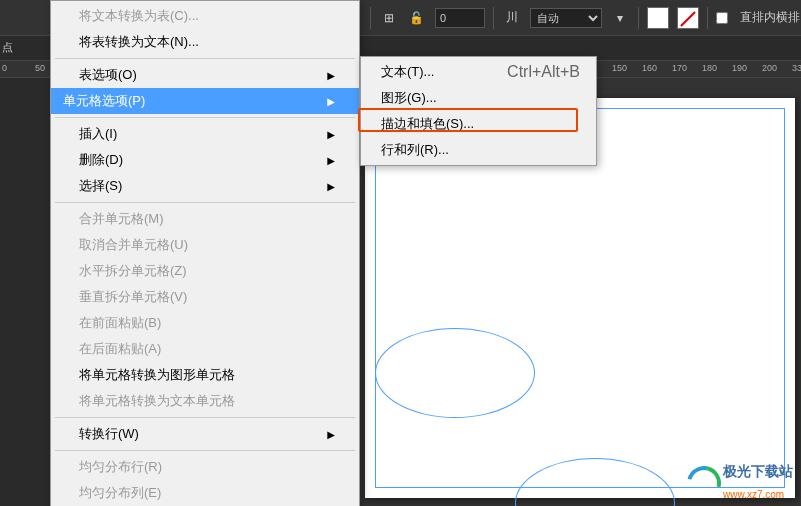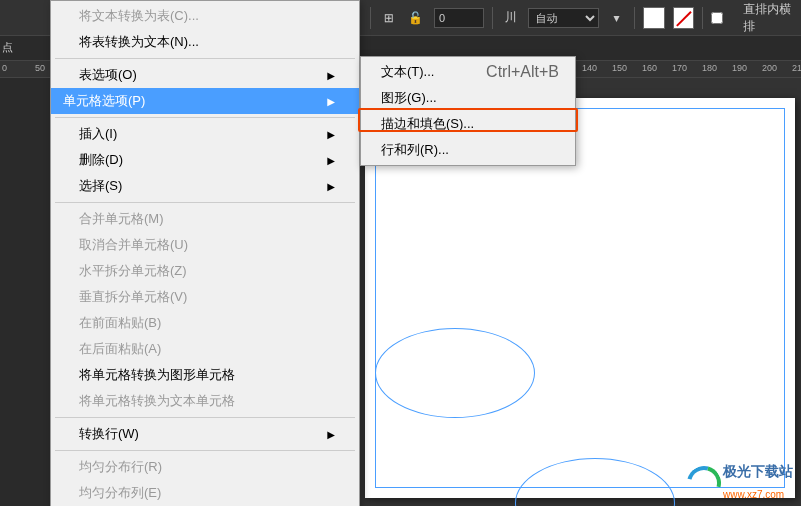--- a/index.html
+++ b/index.html
@@ -6,21 +6,21 @@
 body { width: 801px; height: 506px; background: #2a2a2a; overflow: hidden; position: relative; }
 
 .topbar { position: absolute; top: 0; left: 0; right: 0; height: 36px; background: #333; display: flex; align-items: center; gap: 8px; padding-left: 370px; border-bottom: 1px solid #444; }
 .tb-sep { width: 1px; height: 22px; background: #555; }
 .tb-icon { width: 20px; height: 20px; display: flex; align-items: center; justify-content: center; color: #ccc; font-size: 12px; }
 .tb-input { width: 50px; height: 20px; background: #222; border: 1px solid #555; color: #ccc; font-size: 11px; padding: 0 4px; }
 .tb-select { width: 72px; height: 20px; background: #222; border: 1px solid #555; color: #ccc; font-size: 11px; padding: 0 2px; }
 .tb-swatch { width: 22px; height: 22px; border: 1px solid #666; position: relative; }
 .tb-swatch.white { background: #fff; }
 .tb-swatch.red-cross::after { content: ""; position: absolute; left: 0; right: 0; top: 50%; height: 0; border-top: 2px solid #d00; transform: rotate(-45deg); transform-origin: center; }
-.tb-check { display: flex; align-items: center; gap: 20px; color: #ccc; font-size: 12px; }
+.tb-check { display: flex; align-items: center; gap: 12px; color: #ccc; font-size: 12px; }
 .tb-check input { width: 12px; height: 12px; }
 
 .ruler-h { position: absolute; top: 60px; left: 0; right: 0; height: 18px; background: #333; border-top: 1px solid #444; border-bottom: 1px solid #444; display: flex; }
 .ruler-num { position: absolute; top: 2px; font-size: 9px; color: #aaa; }
 
 .side-label { position: absolute; left: 2px; top: 40px; font-size: 11px; color: #ccc; writing-mode: horizontal-tb; }
 
 .canvas-area { position: absolute; top: 78px; left: 210px; right: 0; bottom: 0; background: #333; }
 .page { position: absolute; top: 20px; left: 155px; width: 430px; height: 400px; background: #fff; box-shadow: 2px 2px 8px rgba(0,0,0,0.5); }
 .table-frame { position: absolute; top: 10px; left: 10px; right: 10px; bottom: 10px; border: 1px solid #4a9eff; }
@@ -28,21 +28,21 @@
 .ellipse.e1 { top: 230px; left: 10px; }
 .ellipse.e2 { top: 360px; left: 150px; }
 
 .menu { position: absolute; top: 0; left: 50px; width: 310px; background: #f0f0f0; border: 1px solid #999; box-shadow: 2px 2px 8px rgba(0,0,0,0.3); z-index: 100; padding: 2px 0; }
 .menu-item { display: flex; align-items: center; justify-content: space-between; padding: 4px 24px 4px 28px; font-size: 13px; color: #000; cursor: default; position: relative; }
 .menu-item.disabled { color: #999; }
 .menu-item.hl { background: #4a9eff; color: #fff; padding-left: 12px; }
 .menu-item .arrow { font-size: 10px; }
 .menu-sep { height: 1px; background: #ccc; margin: 3px 4px; }
 
-.submenu { position: absolute; top: 56px; left: 360px; width: 216px; background: #f0f0f0; border: 1px solid #999; box-shadow: 2px 2px 8px rgba(0,0,0,0.3); z-index: 110; padding: 2px 0; }
+.submenu { position: absolute; top: 56px; left: 360px; width: 237px; background: #f0f0f0; border: 1px solid #999; box-shadow: 2px 2px 8px rgba(0,0,0,0.3); z-index: 110; padding: 2px 0; }
 .sub-item { display: flex; align-items: center; justify-content: space-between; padding: 4px 16px 4px 20px; font-size: 13px; color: #000; cursor: default; }
 .sub-short { color: #666; font-size: 16px; }
 
 .red-box { position: absolute; top: 108px; left: 358px; width: 220px; height: 24px; border: 2.5px solid #e40; z-index: 120; pointer-events: none; border-radius: 2px; }
 
 .logo { position: absolute; bottom: 6px; right: 8px; display: flex; align-items: center; gap: 4px; z-index: 200; }
 .logo-swoosh { width: 32px; height: 32px; position: relative; }
 .logo-swoosh::before { content: ""; position: absolute; width: 26px; height: 26px; border: 4px solid transparent; border-top-color: #2a9cd8; border-right-color: #2ab858; border-radius: 50%; transform: rotate(-30deg); top: 0; left: 0; }
 .logo-text { display: flex; flex-direction: column; line-height: 1; }
 .logo-cn { font-size: 14px; color: #3a6ea8; font-weight: bold; }
@@ -75,21 +75,21 @@
 <div class="ruler-h">
   <span class="ruler-num" style="left:2px">0</span>
   <span class="ruler-num" style="left:35px">50</span>
   <span class="ruler-num" style="left:582px">140</span>
   <span class="ruler-num" style="left:612px">150</span>
   <span class="ruler-num" style="left:642px">160</span>
   <span class="ruler-num" style="left:672px">170</span>
   <span class="ruler-num" style="left:702px">180</span>
   <span class="ruler-num" style="left:732px">190</span>
   <span class="ruler-num" style="left:762px">200</span>
-  <span class="ruler-num" style="left:792px">21</span>
+  <span class="ruler-num" style="left:792px">33</span>
 </div>
 
 <div class="canvas-area">
   <div class="page">
     <div class="table-frame"></div>
     <div class="ellipse e1"></div>
     <div class="ellipse e2"></div>
   </div>
 </div>
 

